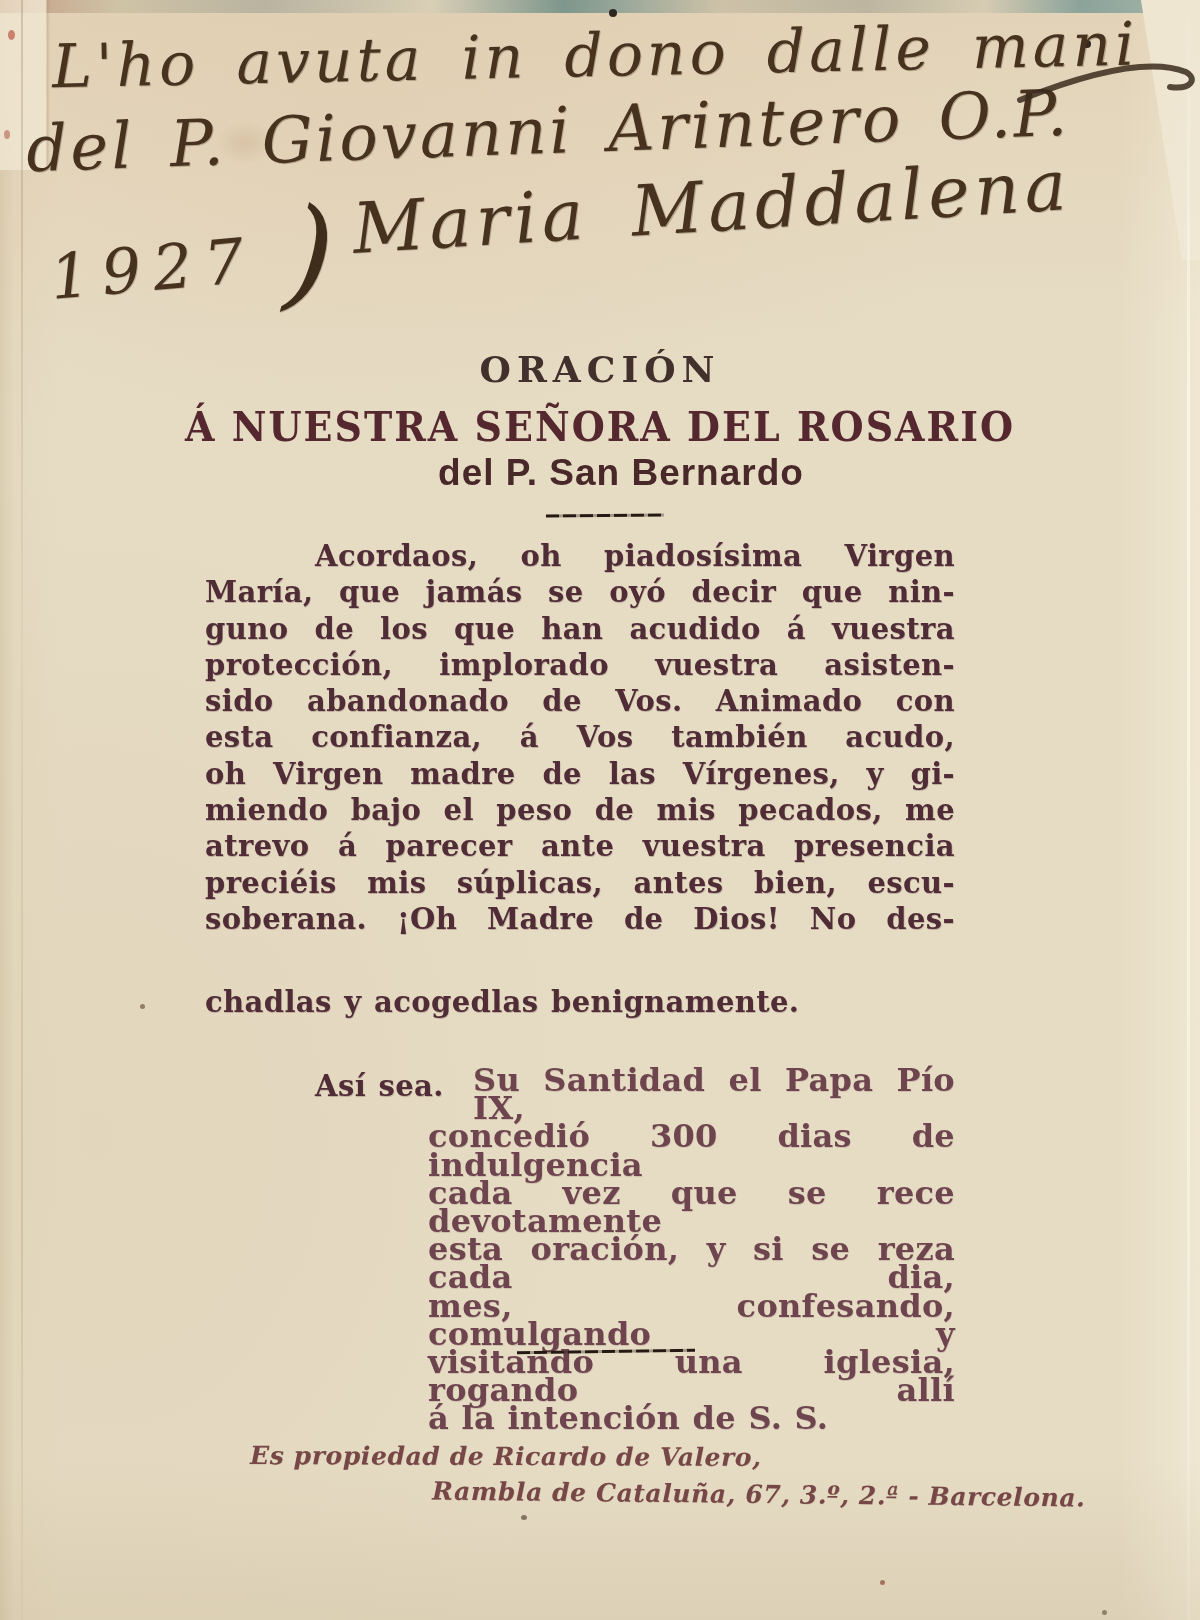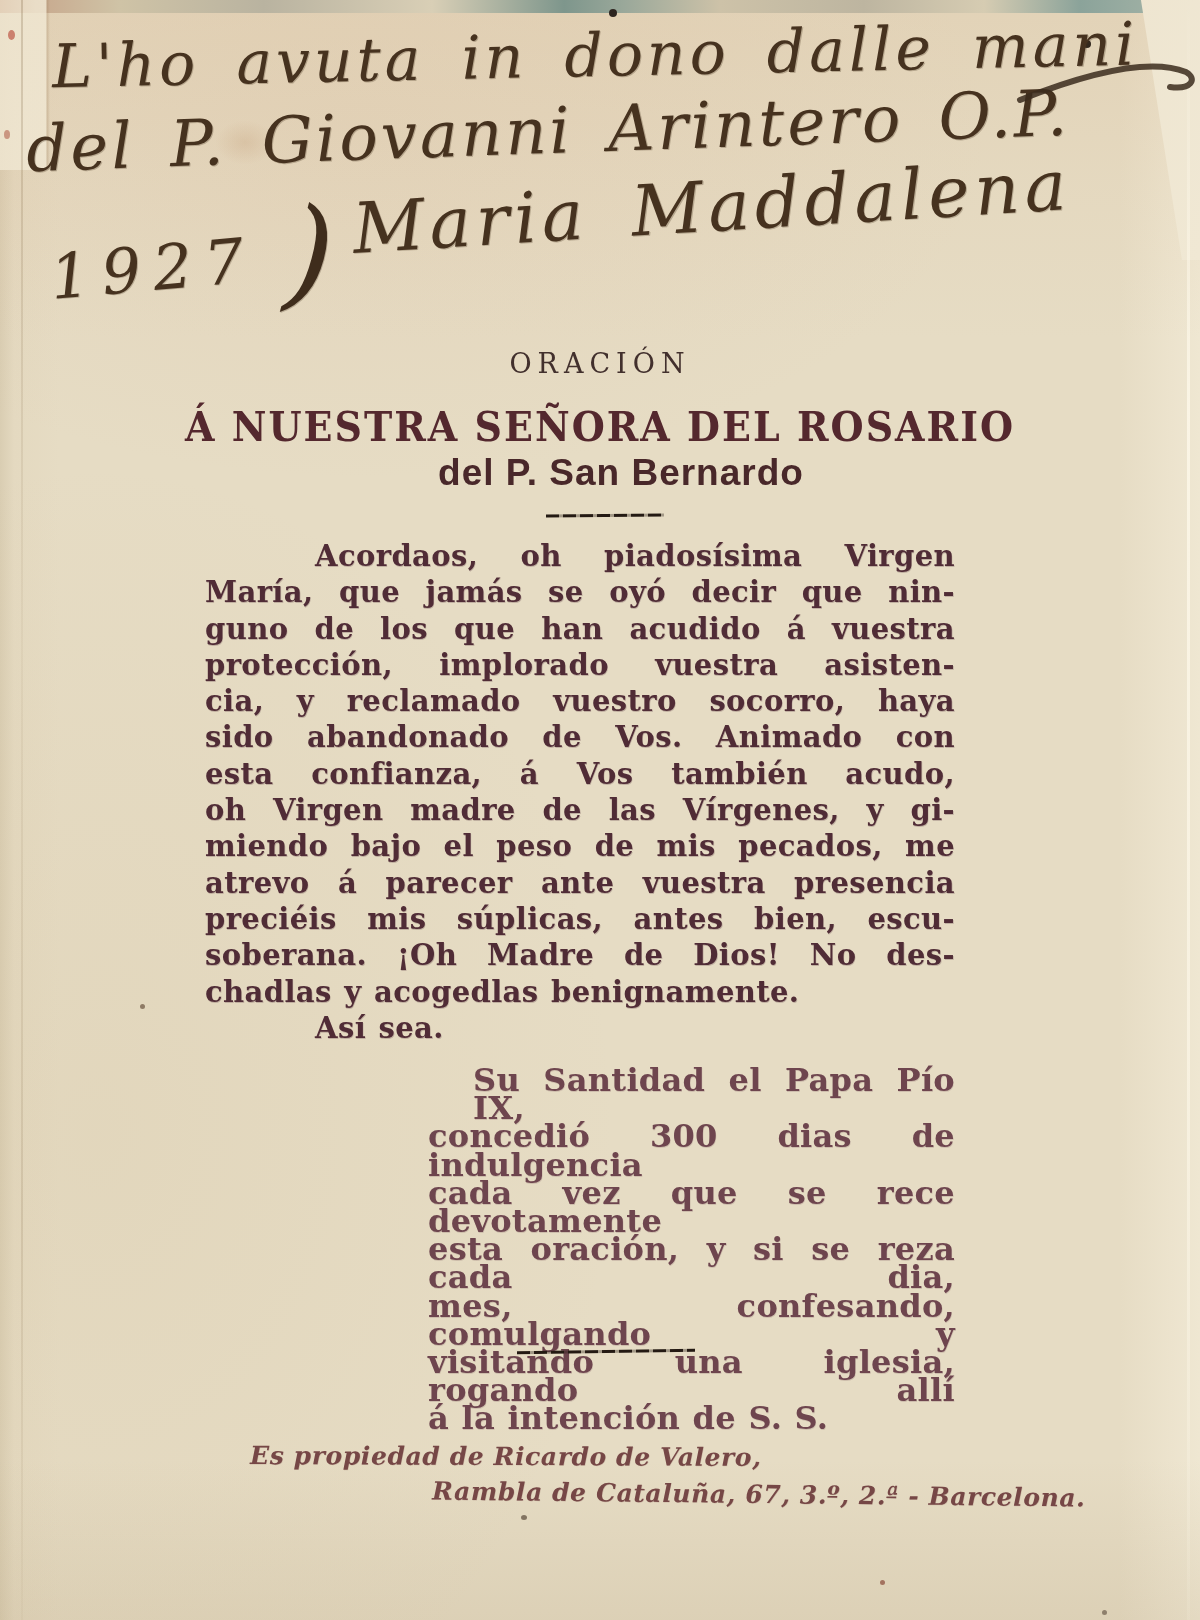--- a/index.html
+++ b/index.html
@@ -43,36 +43,36 @@
     color:#46321f;
     text-shadow:1px 1px 0 rgba(70,50,30,0.28);
   }
   .hw1{left:52px;top:20px;font-size:60px;letter-spacing:4px;word-spacing:14px;transform:rotate(-1.2deg);}
   .hw2{left:26px;top:94px;font-size:64px;letter-spacing:3px;word-spacing:12px;transform:rotate(-2deg);}
   .hw3{left:352px;top:166px;font-size:70px;letter-spacing:5px;word-spacing:16px;transform:rotate(-3.5deg);}
   .hw-year{left:50px;top:232px;font-size:62px;letter-spacing:12px;transform:rotate(-5deg);}
   .hw-mark{left:286px;top:182px;font-size:122px;font-weight:400;letter-spacing:0;transform:rotate(4deg);color:#3f2d1c;}
   
   .title-block{position:absolute;left:0;width:1200px;text-align:center;}
-  .t-kicker{top:348px;font-size:27px;letter-spacing:6px;color:#42302d;font-weight:400;}
+  .t-kicker{top:348px;font-size:36px;letter-spacing:6px;color:#42302d;font-weight:700;}
   .t-main{top:404px;font-size:38px;font-weight:bold;letter-spacing:2px;color:#54282e;transform:scaleY(1.06);}
   .t-sub{top:452px;font-family:"Liberation Sans", sans-serif;font-size:37px;font-weight:bold;
     letter-spacing:1px;color:#49282a;margin-left:21px;}
   .rule{position:absolute;height:3px;
     background-image:repeating-linear-gradient(90deg,#241a13 0 13px, rgba(36,26,19,0.35) 13px 17px);}
   .rule1{left:546px;top:514px;width:118px;transform:rotate(-0.6deg);}
   .rule2{left:517px;top:1350px;width:178px;transform:rotate(-0.8deg);}
   
   .prayer{position:absolute;left:205px;top:538px;width:750px;
     font-size:29px;font-weight:bold;line-height:36.3px;
     color:#502c36;letter-spacing:0.4px;word-spacing:2px;
     text-shadow:0.6px 0.6px 0 rgba(80,44,54,0.25);}
   .p-line{text-align:justify;text-align-last:justify;}
   .p-line.first{padding-left:110px;}
-  .p-line.no-just{text-align-last:left;}
+  .p-line.no-just{text-align-last:left;margin-top:47px;}
   
   .indulgence{position:absolute;left:428px;top:1066px;width:527px;
     font-size:32px;font-weight:bold;line-height:28.2px;
     color:#653a46;letter-spacing:0.3px;word-spacing:1px;
     opacity:0.93;text-shadow:0.5px 0.5px 0 rgba(101,58,70,0.2);}
   .i-line{text-align:justify;text-align-last:justify;}
   .i-line.first{padding-left:45px;}
   .i-line.no-just{text-align-last:left;}
   
   .imprint-line{position:absolute;white-space:nowrap;
@@ -119,21 +119,20 @@
   <div class="title-block t-kicker">ORACIÓN</div>
   <div class="title-block t-main">Á NUESTRA SEÑORA DEL ROSARIO</div>
   <div class="title-block t-sub">del P. San Bernardo</div>
   <div class="rule rule1"></div>
 
   <div class="prayer">
     <div class="p-line first">Acordaos, oh piadosísima Virgen</div>
     <div class="p-line">María, que jamás se oyó decir que nin-</div>
     <div class="p-line">guno de los que han acudido á vuestra</div>
     <div class="p-line">protección, implorado vuestra asisten-</div>
-    <div class="p-line">cia, y reclamado vuestro socorro, haya</div>
     <div class="p-line">sido abandonado de Vos. Animado con</div>
     <div class="p-line">esta confianza, á Vos también acudo,</div>
     <div class="p-line">oh Virgen madre de las Vírgenes, y gi-</div>
     <div class="p-line">miendo bajo el peso de mis pecados, me</div>
     <div class="p-line">atrevo á parecer ante vuestra presencia</div>
     <div class="p-line">preciéis mis súplicas, antes bien, escu-</div>
     <div class="p-line">soberana. ¡Oh Madre de Dios! No des-</div>
     <div class="p-line no-just">chadlas y acogedlas benignamente.</div>
     <div class="p-line no-just first">Así sea.</div>
   </div>

